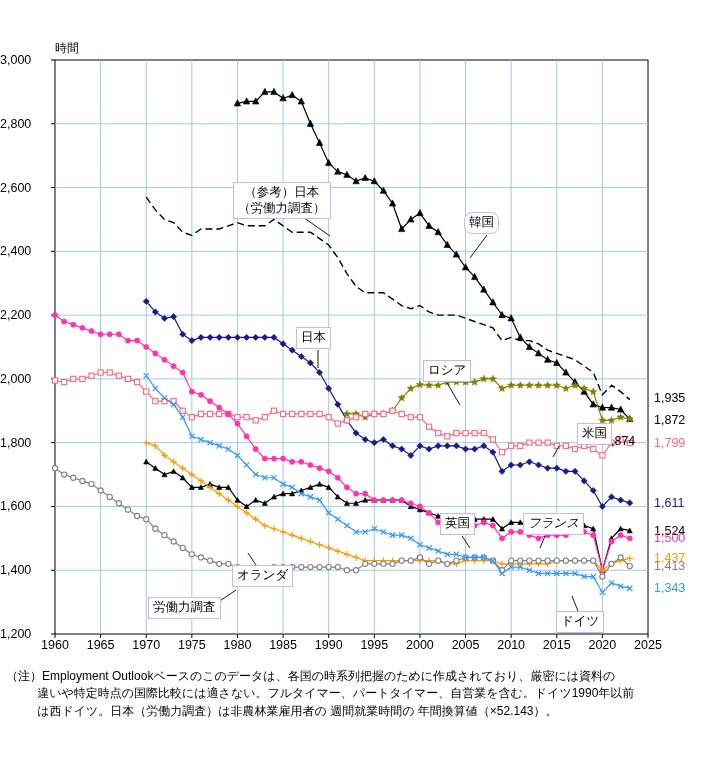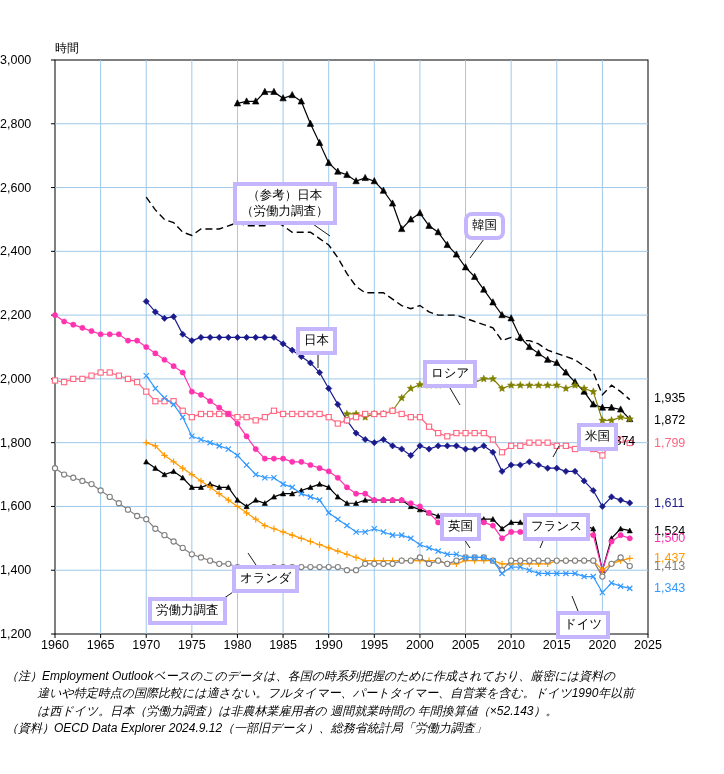--- a/index.html
+++ b/index.html
@@ -17,23 +17,23 @@
 
   #plotwrap{position:absolute;left:0;top:30px;width:724px;height:620px;}
 
   #ylabel{position:absolute;left:55px;top:10px;font-size:12px;}
 
   .axis-y-tick{position:absolute;right:0;font-size:12.5px;white-space:nowrap;transform:translateY(-50%);}
   .axis-x-tick{position:absolute;top:4px;font-size:12.5px;text-align:center;white-space:nowrap;transform:translateX(-50%);}
 
   .endlabel{position:absolute;font-size:12.5px;white-space:nowrap;transform:translateY(-50%);}
 
-  .callout{position:absolute;font-size:12.5px;line-height:1.25;border:4px solid #c4b5fd;background:#fff;padding:2px 4px;white-space:nowrap;text-align:center;}
-
-  #notes{position:absolute;left:6px;top:668px;width:712px;font-size:12px;line-height:1.45;font-style:italic;}
+  .callout{position:absolute;font-size:12.5px;line-height:1.25;border:1px solid #c4b5fd;background:#fff;padding:2px 4px;white-space:nowrap;text-align:center;}
+
+  #notes{position:absolute;left:6px;top:668px;width:712px;font-size:12px;line-height:1.45;}
   #notes div{white-space:nowrap;}
   .ind{padding-left:2.6em;}
 </style>
 </head>
 <body>
 
 <div id="page">
 
 
   <div id="plotwrap">
@@ -615,30 +615,29 @@
       </div><div class="callout" style="left: 464px; top: 182px; border-radius: 8px;">
         <div>韓国</div>
       </div><div class="callout" style="left: 296px; top: 297px;">
         <div>日本</div>
       </div><div class="callout" style="left: 423px; top: 330px;">
         <div>ロシア</div>
       </div><div class="callout" style="left: 537px; top: 393px; margin-left: 40px;">
         <div>米国</div>
       </div><div class="callout" style="left: 440px; top: 483px;">
         <div>英国</div>
-      </div><div class="callout" style="left: 523px; top: 483px;">
+      </div><div class="callout" style="left: 523px; top: 483px; font-style: italic;">
         <div>フランス</div>
       </div><div class="callout" style="left: 232px; top: 535px;">
         <div>オランダ</div>
       </div><div class="callout" style="left: 148px; top: 567px;">
         <div>労働力調査</div>
       </div><div class="callout" style="left: 556px; top: 581px;">
         <div>ドイツ</div>
       </div></div>
 
   <div id="notes">
     <div>（注）Employment Outlookベースのこのデータは、各国の時系列把握のために作成されており、厳密には資料の</div>
     <div class="ind">違いや特定時点の国際比較には適さない。フルタイマー、パートタイマー、自営業を含む。ドイツ1990年以前</div>
     <div class="ind">は西ドイツ。日本（労働力調査）は非農林業雇用者の 週間就業時間の 年間換算値（×52.143）。</div>
-    <div>（資料）OECD Data Explorer 2024.9.12（一部旧データ）、総務省統計局「労働力調査」</div>
   </div>
 
 </div>
 
 </body></html>

